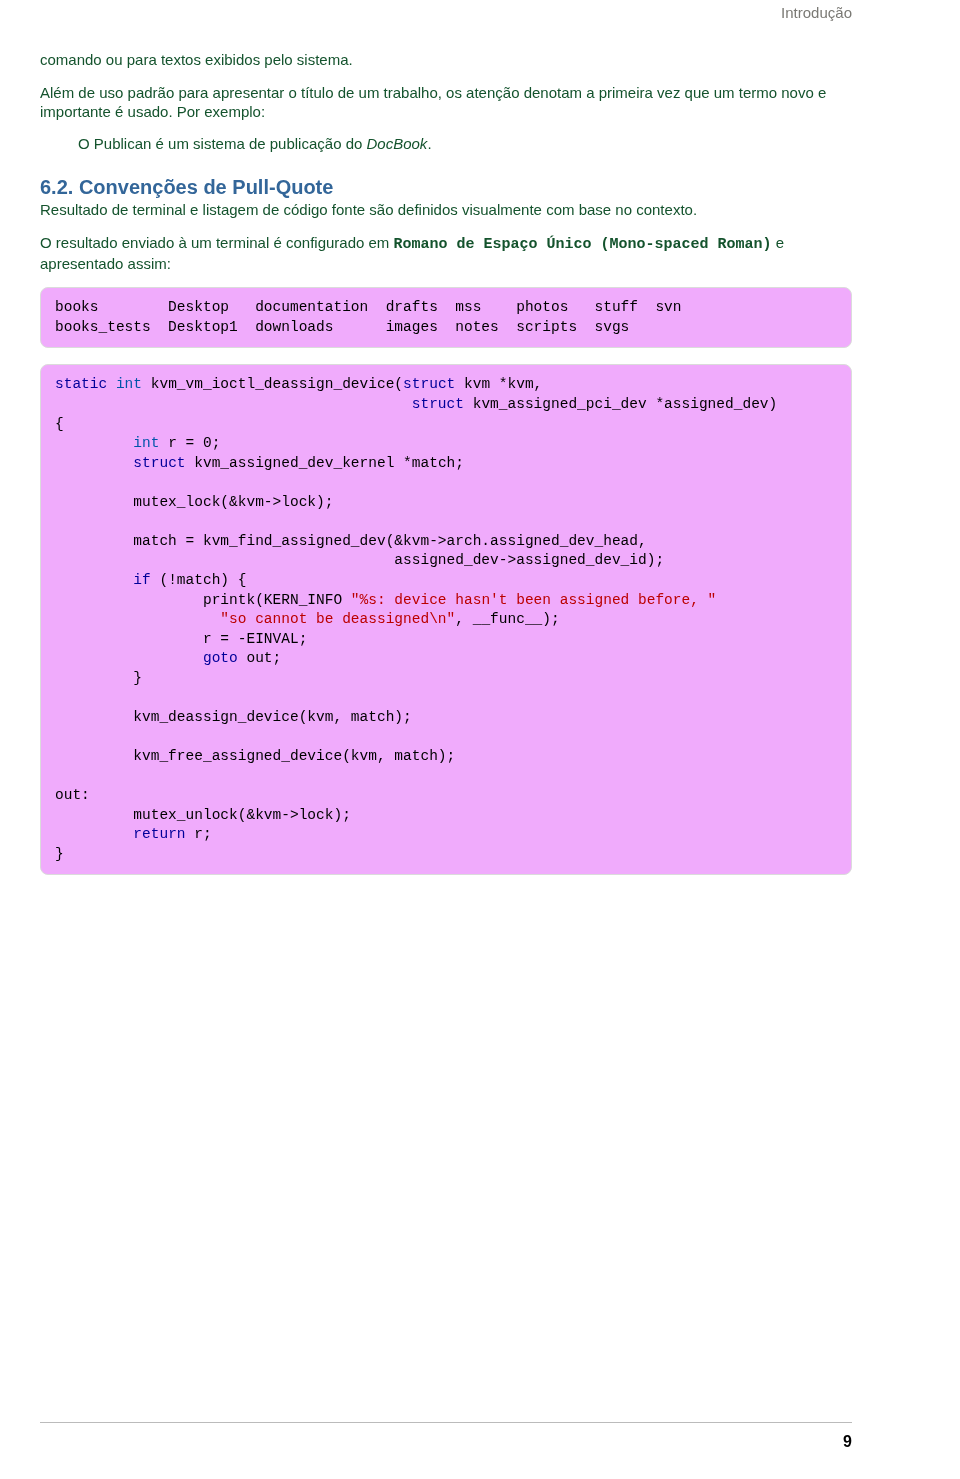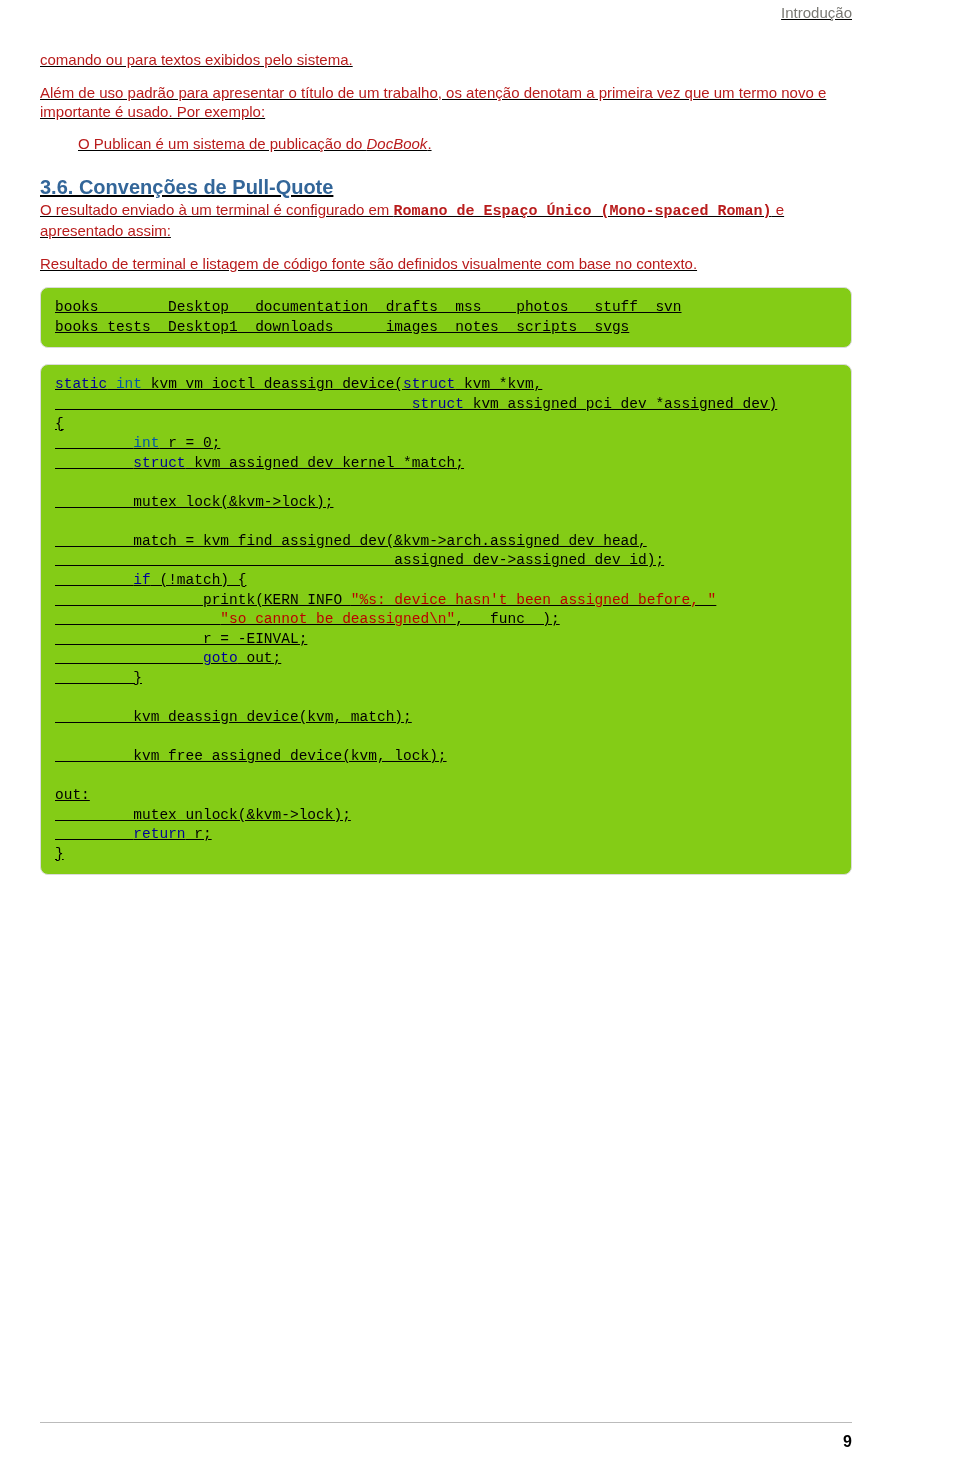--- a/index.html
+++ b/index.html
@@ -10,48 +10,47 @@
     color: #000;
     background: #fff;
     width: 960px;
   }
   .page {
     padding: 4px 40px 40px 40px;
     box-sizing: border-box;
     width: 892px;
     position: relative;
     min-height: 1479px;
-    text-decoration: underline;
   }
   .header-label {
     text-align: right;
     color: #7a7974;
     font-size: 15px;
     margin-bottom: 30px;
   }
   p {
     margin: 0 0 14px 0;
     line-height: 1.25;
-    color: #b91c1c;
+    color: #14532d;
   }
   .indent-block {
     margin-left: 38px;
   }
   .heading-62, .heading-63 {
     color: #336699;
     font-size: 20px;
     font-weight: bold;
     margin: 22px 0 2px 0;
   }
   .mono-bold {
     font-family: "Liberation Mono", "Courier New", monospace;
     font-weight: bold;
   }
   .code-box {
-    background: #84cc16;
+    background: #f0abfc;
     border: 1px solid #dbdbdb;
     border-radius: 8px;
     padding: 10px 14px;
     margin: 6px 0 16px 0;
     font-family: "Liberation Mono", "Courier New", monospace;
     font-size: 14.5px;
     white-space: pre;
     line-height: 1.35;
     color: #000;
   }
@@ -83,25 +82,25 @@
   <div class="header-label">Introdução</div>
 
   <p>comando ou para textos exibidos pelo sistema.</p>
 
   <p>Além de uso padrão para apresentar o título de um trabalho, os atenção denotam a primeira vez que um termo novo e importante é usado. Por exemplo:</p>
 
   <div class="indent-block">
     <p style="margin:0"><span>O Publican é um sistema de publicação do </span><i>DocBook</i><span>.</span></p>
   </div>
 
-  <div class="heading-62">3.6. Convenções de Pull-Quote</div>
+  <div class="heading-62">6.2. Convenções de Pull-Quote</div>
+
+  <p>Resultado de terminal e listagem de código fonte são definidos visualmente com base no contexto.</p>
 
   <p><span>O resultado enviado à um terminal é configurado em </span><span class="mono-bold">Romano de Espaço Único (Mono-spaced Roman)</span><span> e apresentado assim:</span></p>
-
-  <p>Resultado de terminal e listagem de código fonte são definidos visualmente com base no contexto.</p>
 
   <div class="code-box">books        Desktop   documentation  drafts  mss    photos   stuff  svn
 books_tests  Desktop1  downloads      images  notes  scripts  svgs</div>
 
 
   <div class="code-box"><span class="kw">static</span><span class="ty"> int</span><span> kvm_vm_ioctl_deassign_device(</span><span class="kw">struct</span><span> kvm *kvm,</span>
 <span>                                         </span><span class="kw">struct</span><span> kvm_assigned_pci_dev *assigned_dev)</span>
 <span>{</span>
 <span>         </span><span class="ty">int</span><span> r = 0;</span>
 <span>         </span><span class="kw">struct</span><span> kvm_assigned_dev_kernel *match;</span>
@@ -112,21 +111,21 @@
 <span>                                       assigned_dev-&gt;assigned_dev_id);</span>
 <span>         </span><span class="kw">if</span><span> (!match) {</span>
 <span>                 printk(KERN_INFO </span><span class="st">"%s: device hasn't been assigned before, "</span>
 <span>                   </span><span class="st">"so cannot be deassigned\n"</span><span>, __func__);</span>
 <span>                 r = -EINVAL;</span>
 <span>                 </span><span class="kw">goto</span><span> out;</span>
 <span>         }</span>
 <span></span>
 <span>         kvm_deassign_device(kvm, match);</span>
 <span></span>
-<span>         kvm_free_assigned_device(kvm, lock);</span>
+<span>         kvm_free_assigned_device(kvm, match);</span>
 <span></span>
 <span>out:</span>
 <span>         mutex_unlock(&amp;kvm-&gt;lock);</span>
 <span>         </span><span class="kw">return</span><span> r;</span>
 <span>}</span></div>
 
 
 
   <div class="bottom-rule"></div>
   <div class="page-number">9</div>

